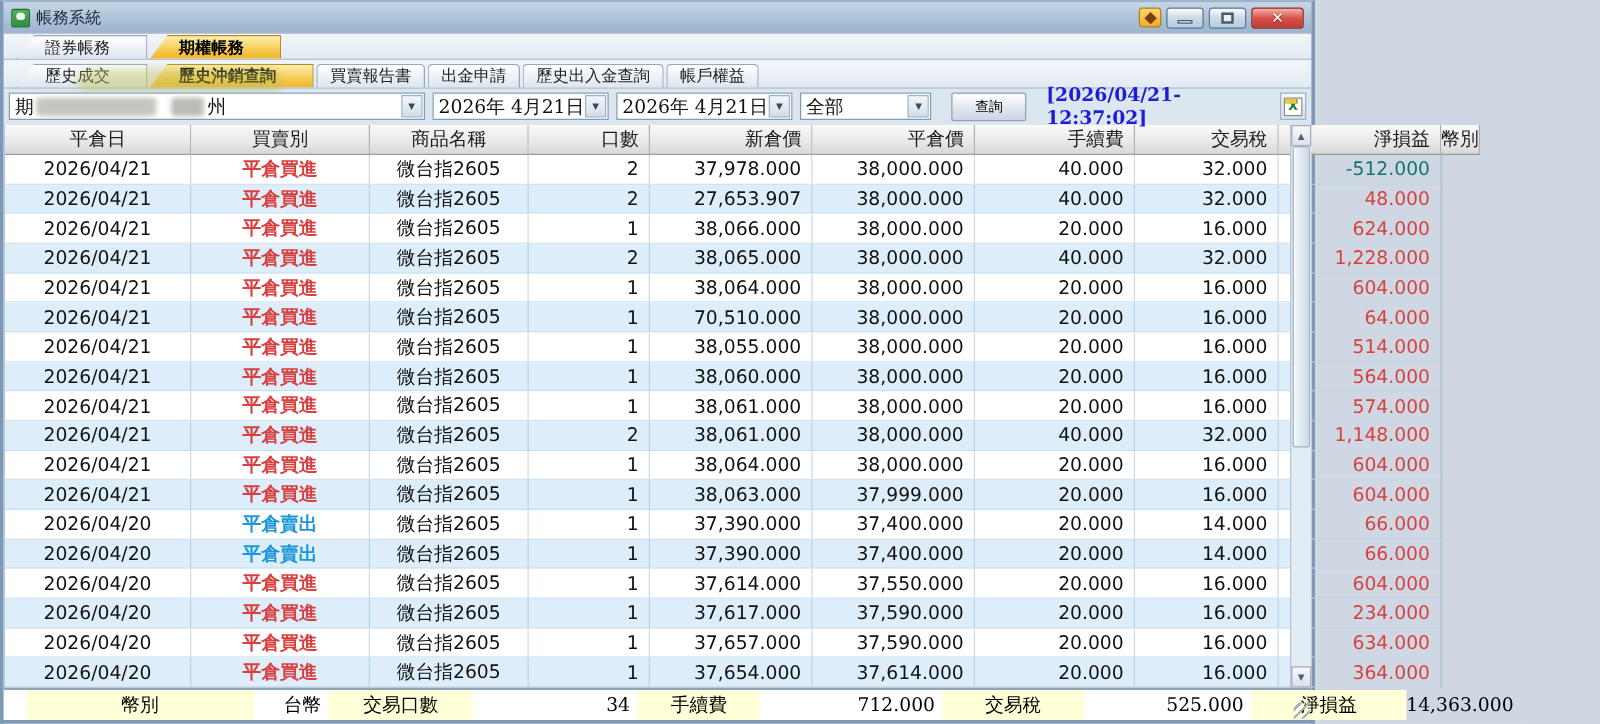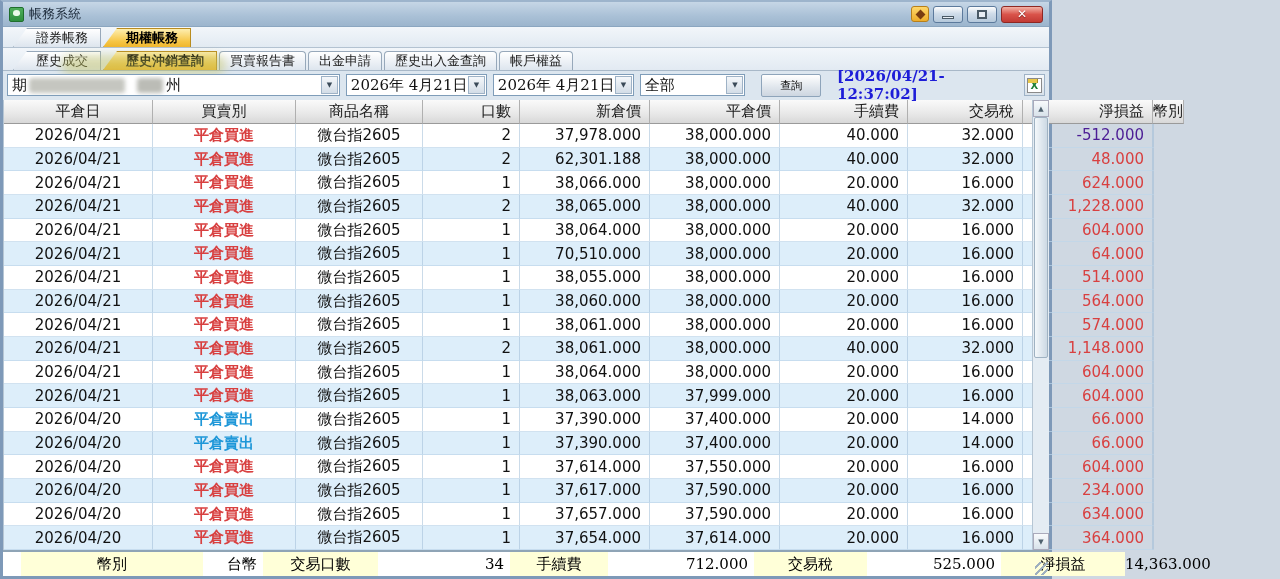--- a/index.html
+++ b/index.html
@@ -31,21 +31,21 @@
   .glyph-max { width:10px; height:9px; border:2px solid #4a5a66; background:#e8eef4; }
   .winbtn.close { width:42px; background:linear-gradient(#f2b2a6,#d9534a 50%,#c23a34);
     border-color:#8e2723; color:#fff; font-weight:bold; font-size:12px;
     text-shadow:0 1px 1px #7c1f1b; }
 
   
   .tabrow { display:flex; align-items:flex-end; padding-left:10px;
     background:linear-gradient(#f2f6fa,#e2eaf2); }
   .tabs1 { height:21px; flex:0 0 21px; border-bottom:1px solid #b3c2d1; }
   .tabs2 { height:23px; flex:0 0 23px; border-bottom:1px solid #a8b8c8; }
-  .tab { height:19px; display:flex; align-items:center; padding:0 12px 0 22px;
+  .tab { height:19px; display:flex; align-items:center; padding:0 29px 0 22px;
     margin-right:2px; font-family:"DejaVu Serif", serif; font-size:13px; color:#222;
     background:linear-gradient(#ffffff,#dde5ee); border:1px solid #97a8ba; border-bottom:none;
     cursor:pointer; white-space:nowrap; }
   .tab.slant { clip-path:polygon(14px 0, 100% 0, 100% 100%, 0 100%); }
   .tab.plain { clip-path:none; border-radius:4px 4px 0 0; padding:0 10px; }
   .tab.active { background:linear-gradient(#fdeeb0,#f6c544 70%,#efb62e);
     border-color:#b98c1f; font-weight:bold; color:#000; }
 
   
   .toolbar { height:29px; flex:0 0 29px; display:flex; align-items:center; gap:6px;
@@ -93,21 +93,21 @@
   .grid-body { flex:1 1 auto; display:flex; flex-direction:column; min-height:0; }
   .grid-row { flex:1 1 0; background:#fff; cursor:default; }
   .grid-row.alt { background:#ddeefa; }
   .cell { border-right:1px solid rgba(160,190,215,.55); border-bottom:1px solid rgba(190,215,235,.7);
     font-size:15px; color:#111; display:flex; align-items:center; justify-content:center;
     white-space:nowrap; overflow:hidden; }
   .cell.r { justify-content:flex-end; padding-right:8px; }
   .cell.side.buy { color:#d84040; font-weight:bold; }
   .cell.side.sell { color:#1e97d8; font-weight:bold; }
   .cell.pnl.pos { color:#d84040; }
-  .cell.pnl.neg { color:#4c1d95; }
+  .cell.pnl.neg { color:#0f766e; }
 
   
   .vscroll { flex:0 0 17px; background:#e4ecf3; border-left:1px solid #b6c6d4;
     display:flex; flex-direction:column; }
   .sb-btn { flex:0 0 17px; background:linear-gradient(#f8fafc,#d8e2ea); border:1px solid #aab;
     font-size:7px; color:#50626f; display:flex; align-items:center; justify-content:center;
     cursor:pointer; }
   .sb-track { flex:1 1 auto; position:relative; }
   .sb-thumb { position:absolute; top:0; left:1px; right:1px; height:58%;
     background:linear-gradient(90deg,#f4f8fb,#ccd9e4); border:1px solid #9fb2c2;
@@ -241,21 +241,21 @@
             <div class="cell r">40.000</div>
             <div class="cell r">32.000</div>
             <div class="cell r pnl neg">-512.000</div>
             <div class="cell">台幣</div>
           </div>
           <div class="grid-row alt">
             <div class="cell">2026/04/21</div>
             <div class="cell side buy">平倉買進</div>
             <div class="cell">微台指2605</div>
             <div class="cell r">2</div>
-            <div class="cell r">62,301.188</div>
+            <div class="cell r">27,653.907</div>
             <div class="cell r">38,000.000</div>
             <div class="cell r">40.000</div>
             <div class="cell r">32.000</div>
             <div class="cell r pnl pos">48.000</div>
             <div class="cell">台幣</div>
           </div>
           <div class="grid-row">
             <div class="cell">2026/04/21</div>
             <div class="cell side buy">平倉買進</div>
             <div class="cell">微台指2605</div>

